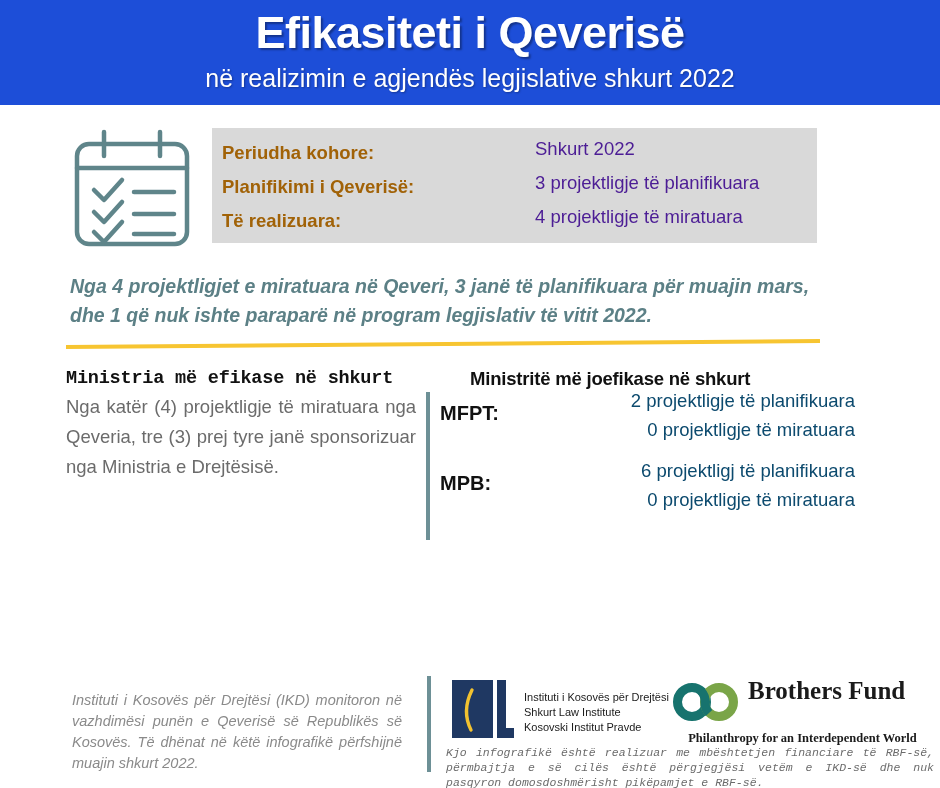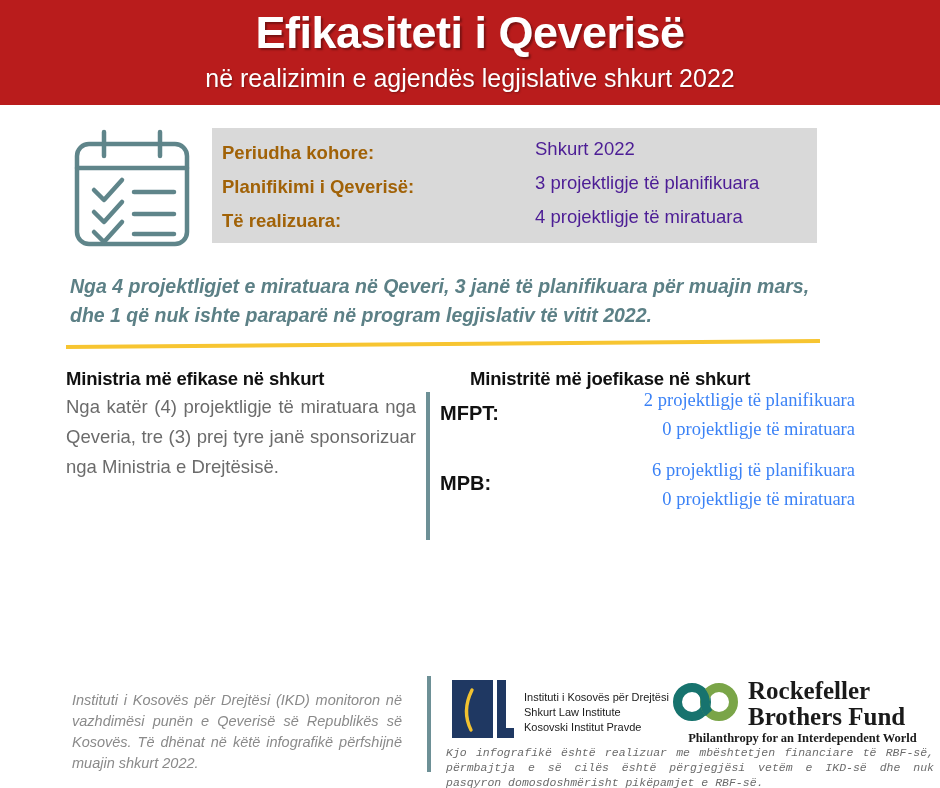--- a/index.html
+++ b/index.html
@@ -14,21 +14,21 @@
     overflow: hidden;
     font-family: "Liberation Sans", sans-serif;
     color: #333333;
   }
 
   
   .header {
     position: absolute;
     left: 0; top: 0;
     width: 940px; height: 105px;
-    background: #b91c1c;
+    background: #1d4ed8;
     overflow: hidden;
   }
   .header-title {
     position: absolute;
     left: 0; top: 6px;
     width: 940px;
     text-align: center;
     color: #ffffff;
     font-size: 45px;
     font-weight: bold;
@@ -111,20 +111,21 @@
 
   
   .col-head-left {
     position: absolute;
     left: 66px; top: 368px;
     font-size: 18.5px;
     font-weight: bold;
     color: #111111;
     letter-spacing: -0.2px;
     white-space: nowrap;
+    font-family: Liberation Mono, monospace;
   }
   .col-head-right {
     position: absolute;
     left: 470px; top: 368px;
     font-size: 18.5px;
     font-weight: bold;
     color: #111111;
     letter-spacing: -0.2px;
     white-space: nowrap;
   }
@@ -161,24 +162,23 @@
     color: #111111;
     white-space: nowrap;
   }
   .ministry-vals {
     position: absolute;
     left: 85px; top: 0;
     width: 330px;
   }
   .ministry-vals .v {
     font-size: 18.5px;
-    color: #3b82f6;
+    color: #0c4a6e;
     line-height: 29px;
     white-space: nowrap;
-    font-family: Liberation Serif, serif;
   }
 
   
   .footer-note {
     position: absolute;
     left: 72px; top: 690px;
     width: 330px;
     font-size: 14.5px;
     font-style: italic;
     color: #8a8a8a;
@@ -331,18 +331,17 @@
 </div>
 
 <div class="rbf-logo">
   <svg viewBox="0 0 70 46" width="70" height="46" aria-hidden="true">
     <circle cx="21" cy="23" r="14.5" fill="none" stroke="#17736e" stroke-width="9"></circle>
     <circle cx="48" cy="23" r="14.5" fill="none" stroke="#7aa548" stroke-width="9"></circle>
     <path d="M30 12 A 14.5 14.5 0 0 1 34 23 A 14.5 14.5 0 0 0 38 34" fill="none" stroke="#17736e" stroke-width="9" stroke-linecap="butt"></path>
   </svg>
 </div>
 <div class="rbf-name">
-  <div>Rockefeller</div>
   <div>Brothers Fund</div>
 </div>
 <div class="rbf-tag">Philanthropy for an Interdependent World</div>
 
 <div class="disclaimer">Kjo infografikë është realizuar me mbështetjen financiare të RBF-së, përmbajtja e së cilës është përgjegjësi vetëm e IKD-së dhe nuk pasqyron domosdoshmërisht pikëpamjet e RBF-së.</div>
 
 </body></html>

